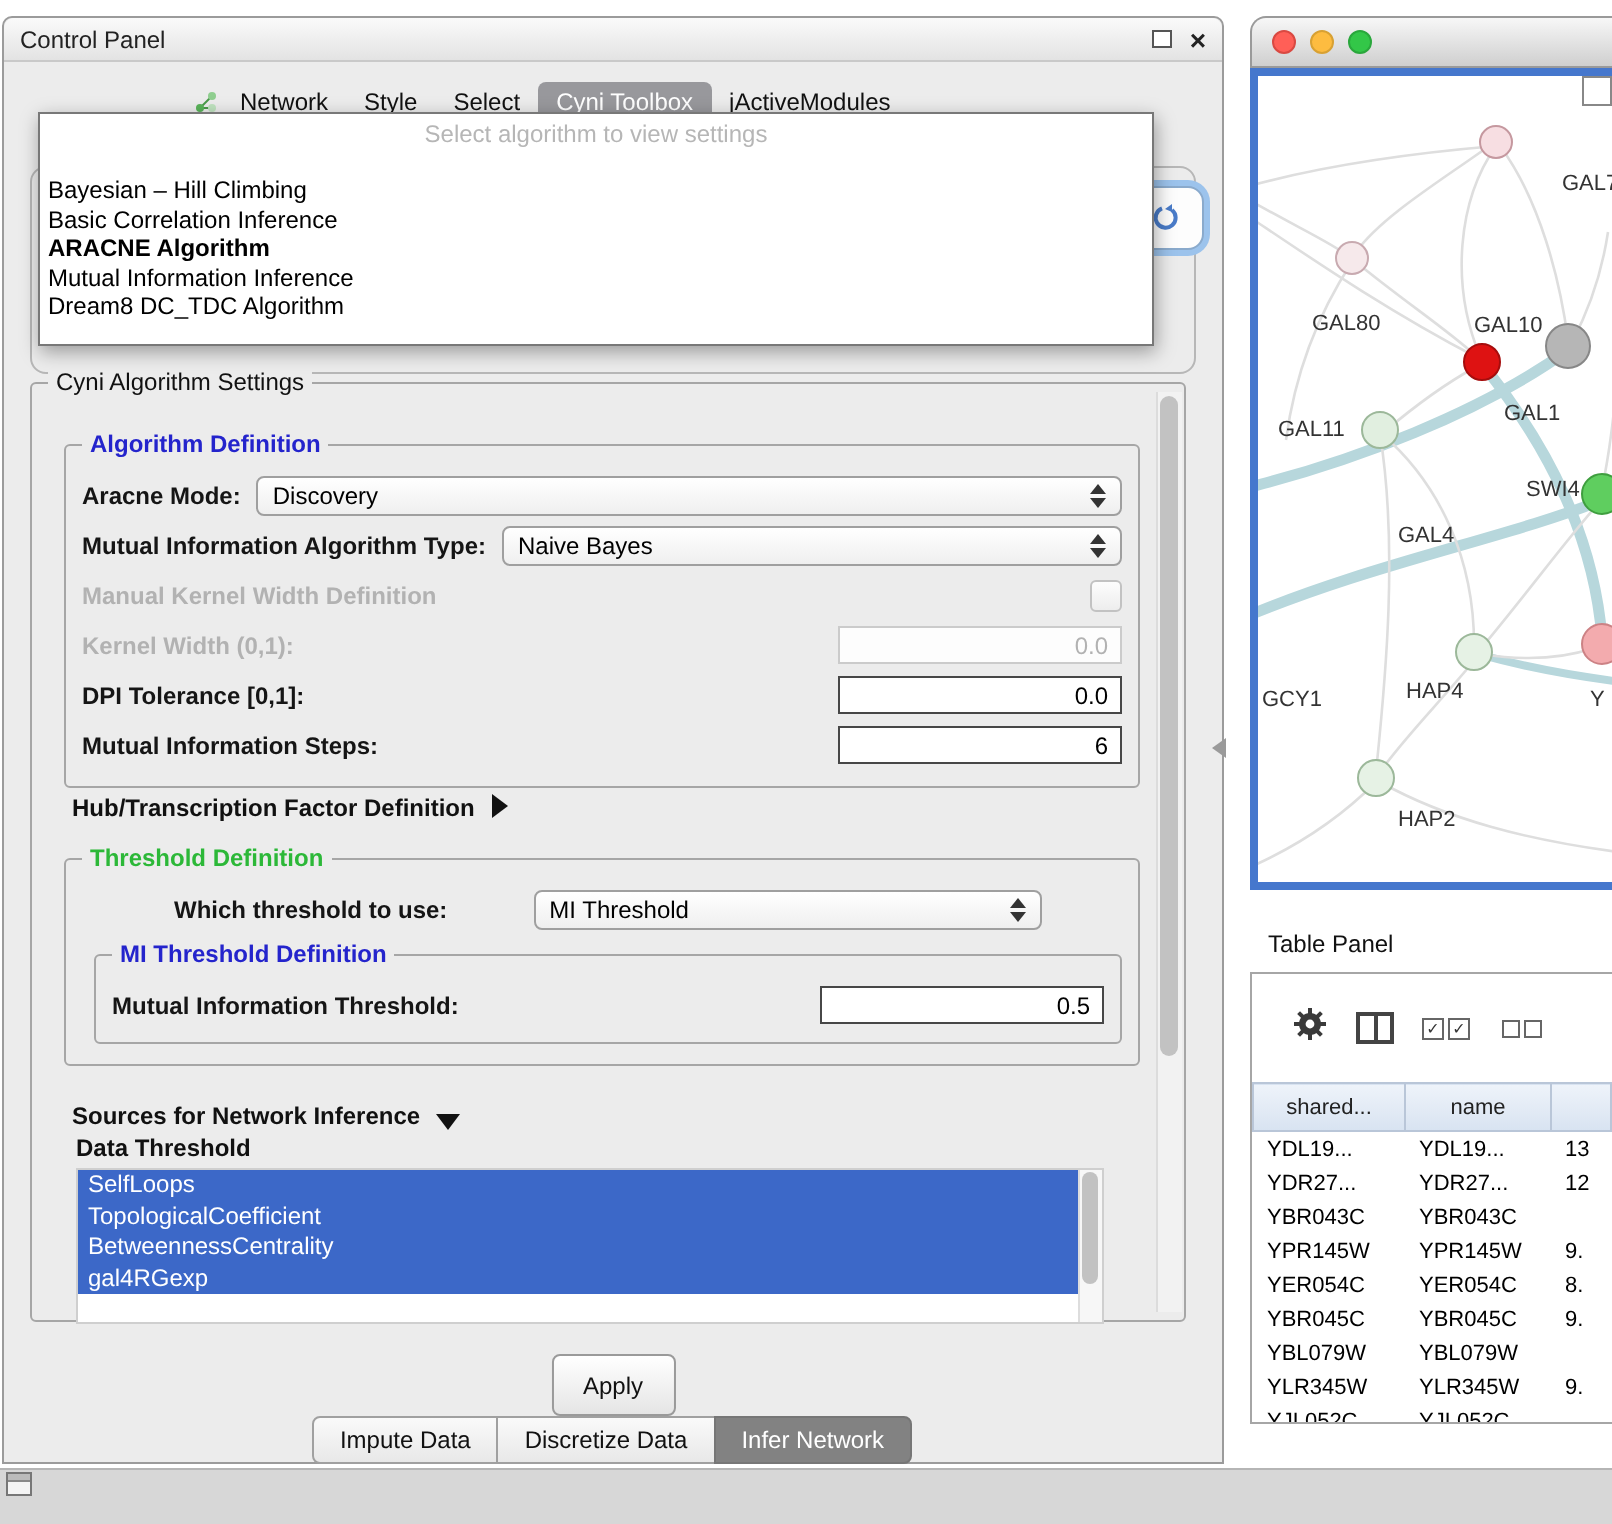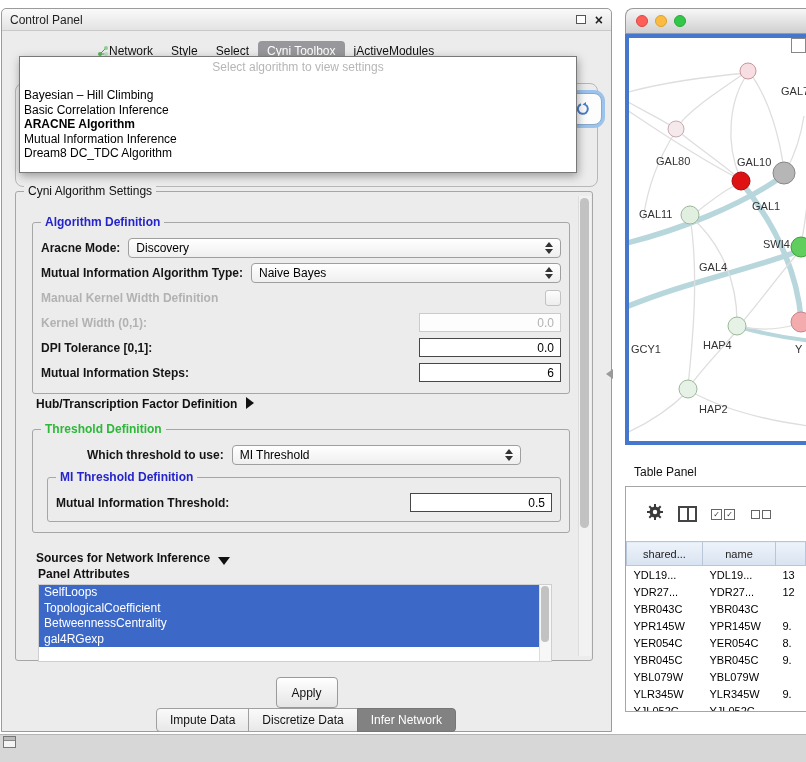--- a/index.html
+++ b/index.html
@@ -10,21 +10,21 @@
   .cp{position:absolute;left:1px;top:8px;width:611px;height:724px;background:#ececec;
       border:1px solid #9b9b9b;border-radius:5px 5px 0 0;box-sizing:border-box;}
   .cp-titlebar{height:21px;border-bottom:1px solid #c9c9c9;background:linear-gradient(#fafafa,#e3e3e3);
       border-radius:5px 5px 0 0;display:flex;align-items:center;padding:0 8px;font-size:12px;color:#222;}
   .cp-title{flex:1;}
   .float-icon{width:8px;height:7px;border:1px solid #555;margin-right:9px;background:#fff;}
   .close-icon{font-weight:bold;font-size:14px;color:#222;line-height:14px;}
 
   .cp-tabs{position:absolute;left:0;right:0;top:30px;height:23px;display:flex;padding-left:86px;
       font-size:12px;align-items:center;}
-  .cp-tab{padding:3px 9px;color:#111;display:flex;gap:0;align-items:center;white-space:nowrap;}
+  .cp-tab{padding:3px 9px;color:#111;display:flex;gap:11px;align-items:center;white-space:nowrap;}
   .cp-tab.active{background:#98989c;color:#fff;border-radius:4px;}
 
   
   .hidden-box{position:absolute;left:13px;top:74px;width:583px;height:104px;border:1px solid #b7b7b7;border-radius:8px;box-sizing:border-box;}
   .hidden-btn{position:absolute;left:560px;top:84px;width:38px;height:30px;border-radius:8px;background:#fdfdfd;
       border:1px solid #8aaacc;box-shadow:0 0 0 3px #9cc3ec;display:flex;align-items:center;justify-content:center;z-index:2;}
 
   
   .algo-popup{position:absolute;left:17px;top:47px;width:558px;height:117px;background:#fff;border:1px solid #787878;
       box-shadow:1px 3px 9px rgba(0,0,0,.35);z-index:40;font-size:12px;box-sizing:border-box;}
@@ -56,21 +56,21 @@
   .tfield{width:142px;height:19px;border:1px solid #474747;background:#fff;font-size:12px;display:flex;align-items:center;
       justify-content:flex-end;padding-right:6px;box-sizing:border-box;color:#000;}
   .tfield.disabled{border-color:#cbcbcb;color:#b2b2b2;background:#fdfdfd;}
   .checkbox{width:14px;height:14px;border:1px solid #c2c2c2;border-radius:3px;background:linear-gradient(#fdfdfd,#ededed);}
 
   .hub-row{display:flex;gap:9px;height:26px;margin:3px 0 0 6px;font-size:12px;font-weight:bold;color:#111;}
   .tri-right{width:0;height:0;border-left:8px solid #111;border-top:6px solid transparent;border-bottom:6px solid transparent;}
   .tri-down{width:0;height:0;border-top:8px solid #111;border-left:6px solid transparent;border-right:6px solid transparent;}
 
   .thresh{position:relative;border:1px solid #a6a6a6;border-radius:3px;margin:6px 4px 0 2px;padding:12px 8px 10px;}
-  .which-row{padding-left:46px;}
+  .which-row{padding-left:46px;gap:35px;}
   .combo.short{margin-right:40px;}
   .mi-group{position:relative;border:1px solid #a6a6a6;border-radius:3px;margin:10px 0 0 6px;padding:12px 8px 6px;}
   .mi-group .legend{background:#ececec;}
 
   .sources-row{display:flex;align-items:flex-end;gap:8px;height:24px;margin:8px 0 0 6px;font-size:12px;font-weight:bold;color:#111;}
   .attr-label{margin:2px 0 3px 8px;font-size:12px;font-weight:bold;color:#111;}
   .attr-list{margin-left:8px;margin-right:22px;height:76px;background:#fff;border:1px solid #cfcfcf;position:relative;overflow:hidden;}
   .attr-item{height:15.5px;line-height:15.5px;padding-left:5px;font-size:12px;color:#fff;background:#3c68c8;
       width:calc(100% - 12px);box-sizing:border-box;white-space:nowrap;}
   .attr-scrollbar{position:absolute;right:0;top:0;bottom:0;width:11px;background:#f7f7f7;border-left:1px solid #ddd;}
@@ -266,21 +266,21 @@
               <span class="tfield">0.5</span>
             </div>
           </div>
         </div>
 
         <div class="sources-row">
           <span>Sources for Network Inference</span>
           <span class="tri-down"></span>
         </div>
 
-        <div class="attr-label">Panel Attributes</div>
+        <div class="attr-label">Data Threshold</div>
 
         <div class="attr-list">
           <div class="attr-item">SelfLoops</div>
           <div class="attr-item">TopologicalCoefficient</div>
           <div class="attr-item">BetweennessCentrality</div>
           <div class="attr-item">gal4RGexp</div>
           <div class="attr-scrollbar">
               <div class="attr-thumb"></div>
             </div>
         </div>

